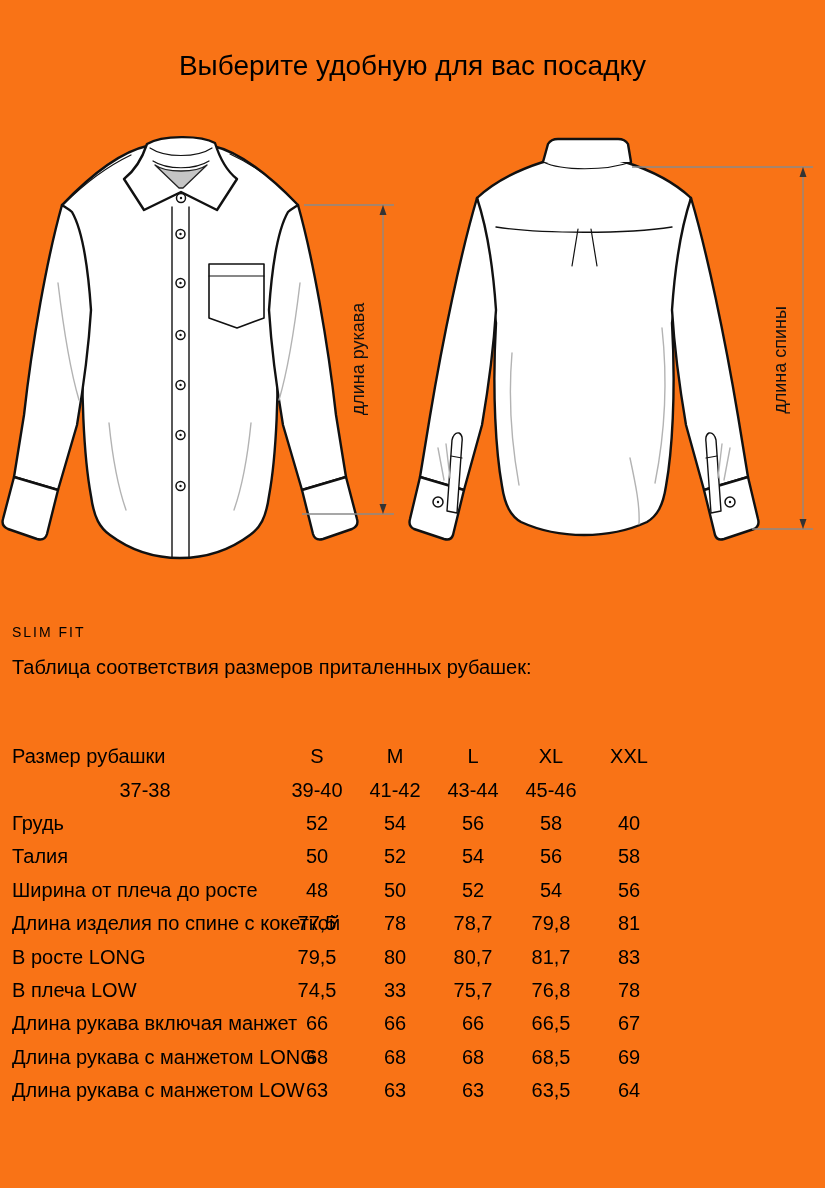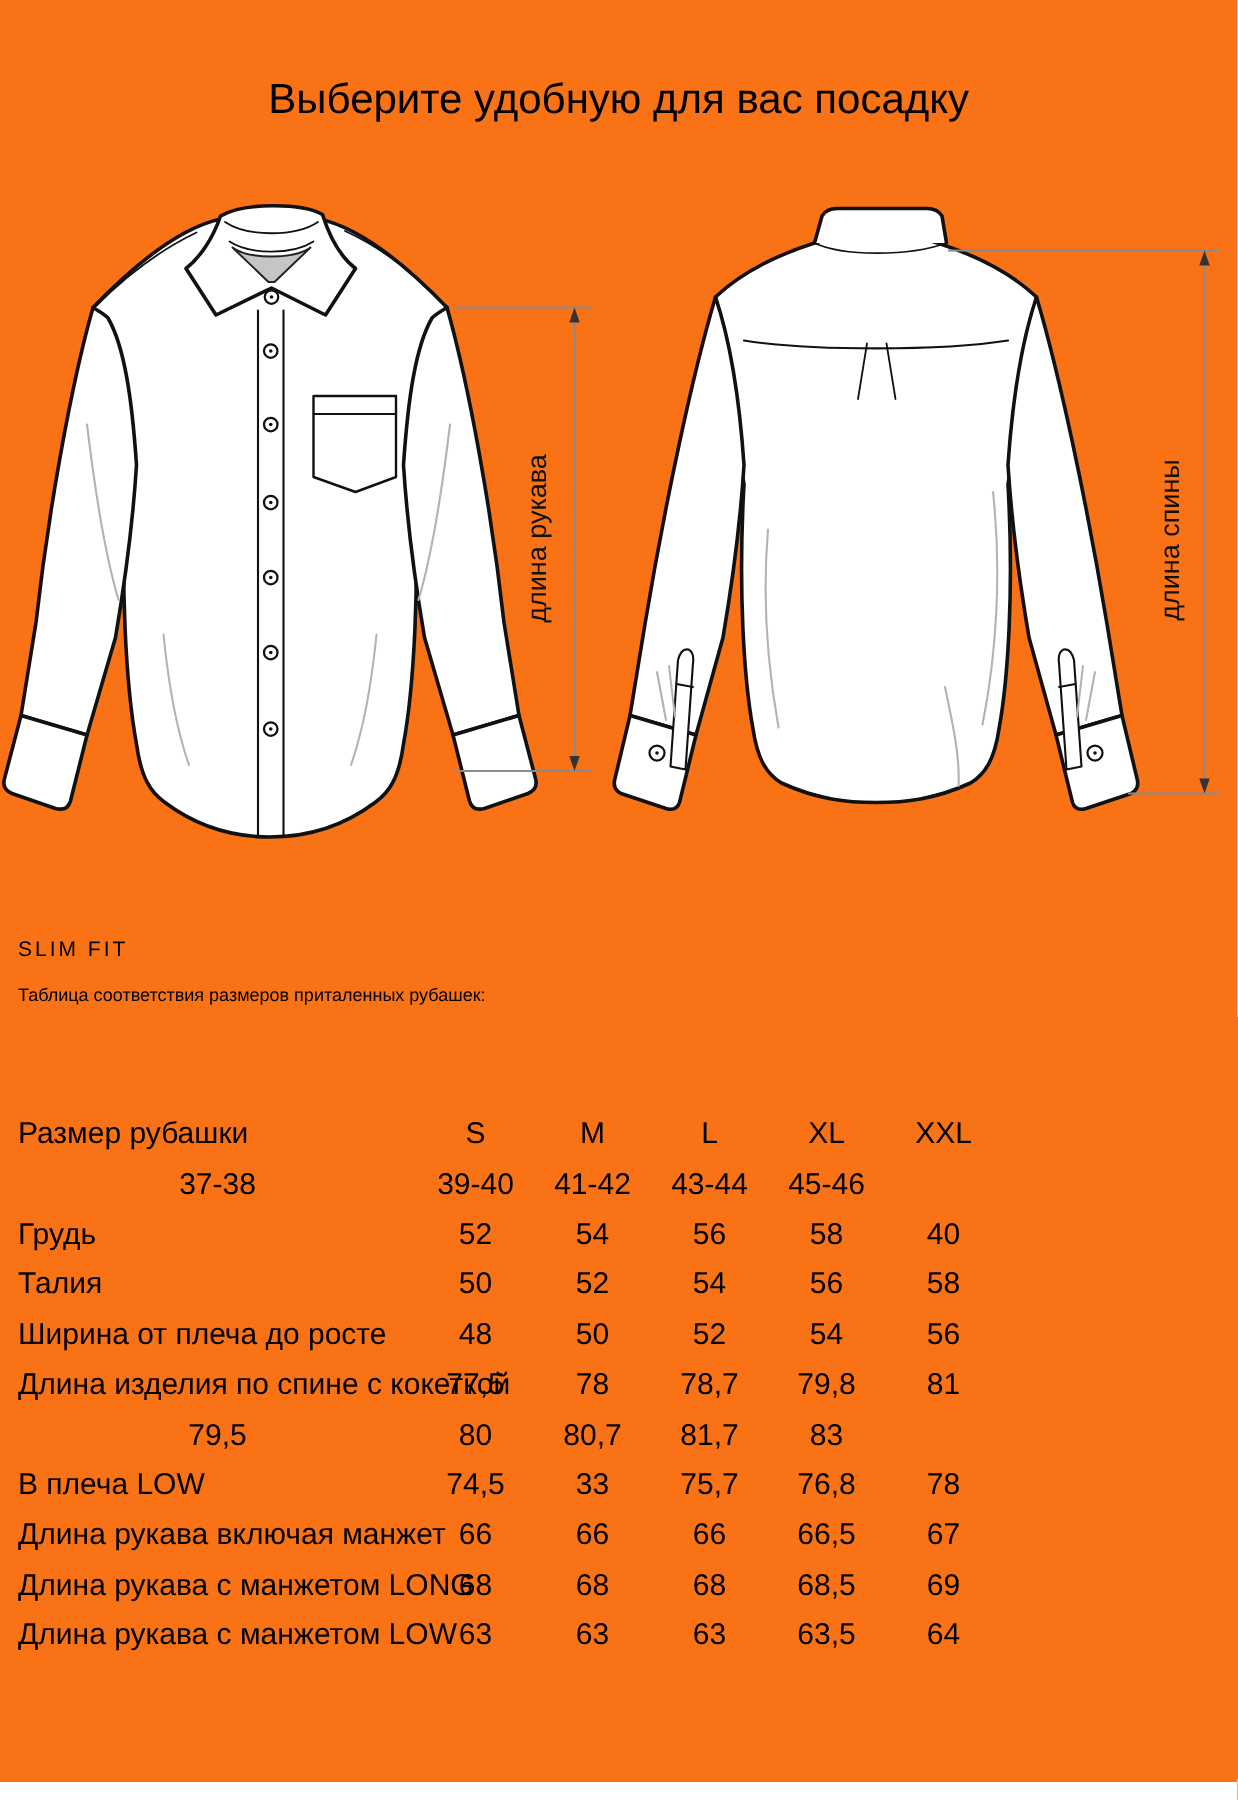--- a/index.html
+++ b/index.html
@@ -15,21 +15,21 @@
   .hairline{fill:none;stroke:#111;stroke-width:1.2;stroke-linecap:round;}
   .crease{fill:none;stroke:#b3b3b3;stroke-width:1.4;stroke-linecap:round;}
   .dim{fill:none;stroke:#8a8a8a;stroke-width:1.3;}
   .dim-arrow{fill:#333;stroke:none;}
   .dim-label{font-family:"Liberation Sans", sans-serif;font-size:18px;fill:#111;}
   .inner-collar{fill:#c5c5c5;stroke:#222;stroke-width:1.3;stroke-linejoin:round;}
   .btn{fill:#fff;stroke:#111;stroke-width:1.5;}
   .btn-dot{fill:#111;stroke:none;}
   .fit-heading{position:absolute;top:624px;left:12px;font-size:14px;font-weight:normal;
                letter-spacing:2px;color:#000;}
-  .table-caption{position:absolute;top:656px;left:12px;font-size:12px;color:#000;}
+  .table-caption{position:absolute;top:656px;left:12px;font-size:20px;color:#000;}
   .size-table{position:absolute;top:740px;left:12px;width:656px;}
   .t-row{display:grid;grid-template-columns:266px repeat(5,78px);height:33.4px;
          align-items:center;}
   .t-label{font-size:20px;text-align:left;white-space:nowrap;}
   .t-val{font-size:20px;text-align:center;white-space:nowrap;}
 </style>
 </head>
 <body>
 
 <div class="page">
@@ -204,20 +204,21 @@
       </div>
       <div class="t-row">
         <div class="t-label">Длина изделия по спине с кокеткой</div>
         <div class="t-val">77,5</div>
         <div class="t-val">78</div>
         <div class="t-val">78,7</div>
         <div class="t-val">79,8</div>
         <div class="t-val">81</div>
       </div>
       <div class="t-row">
+        <div class="t-label">В росте LONG</div>
         <div class="t-val">79,5</div>
         <div class="t-val">80</div>
         <div class="t-val">80,7</div>
         <div class="t-val">81,7</div>
         <div class="t-val">83</div>
       </div>
       <div class="t-row">
         <div class="t-label">В плеча LOW</div>
         <div class="t-val">74,5</div>
         <div class="t-val">33</div>

